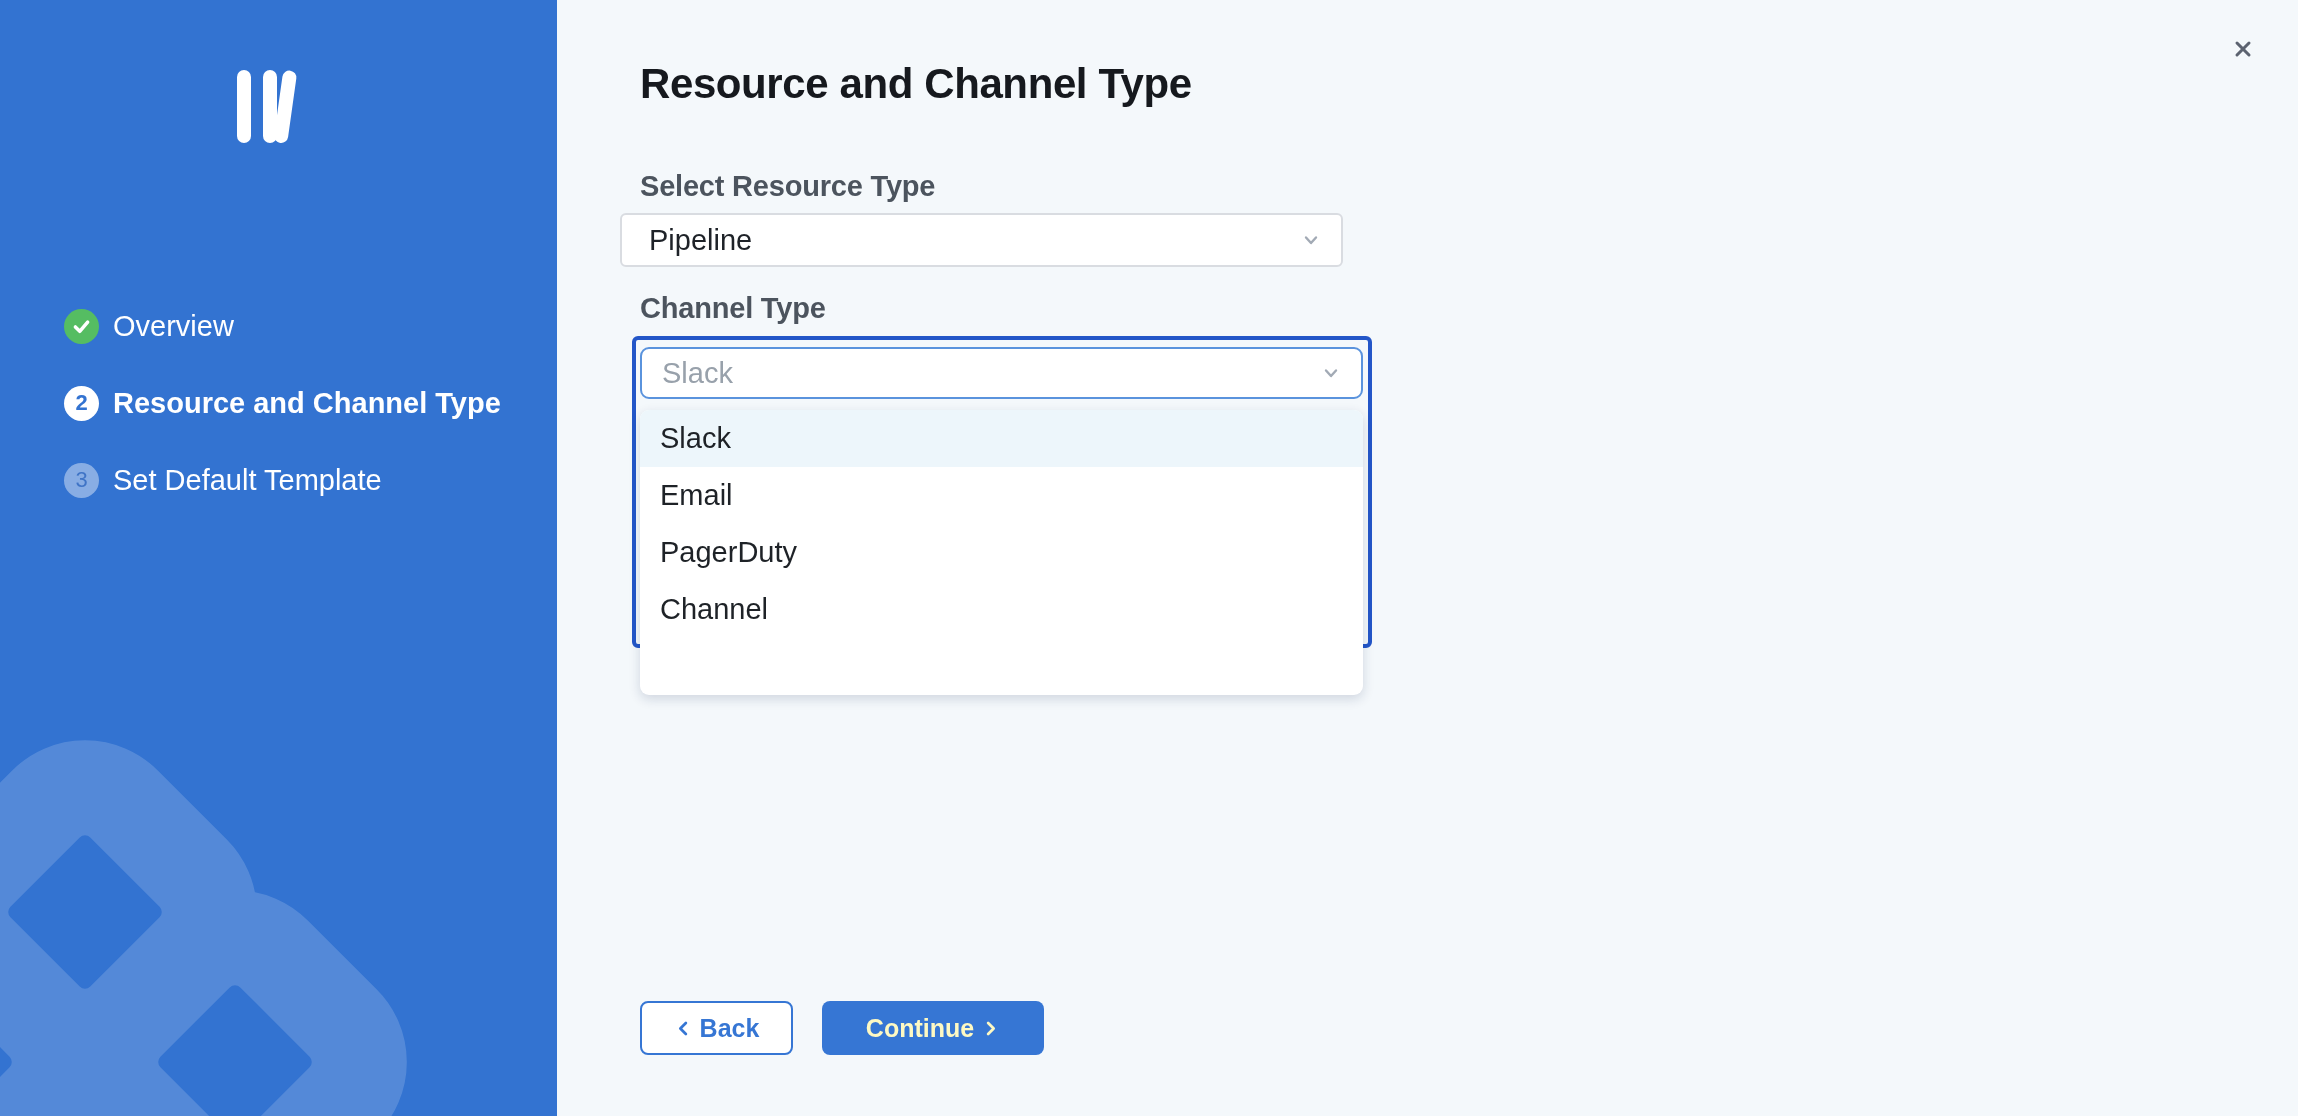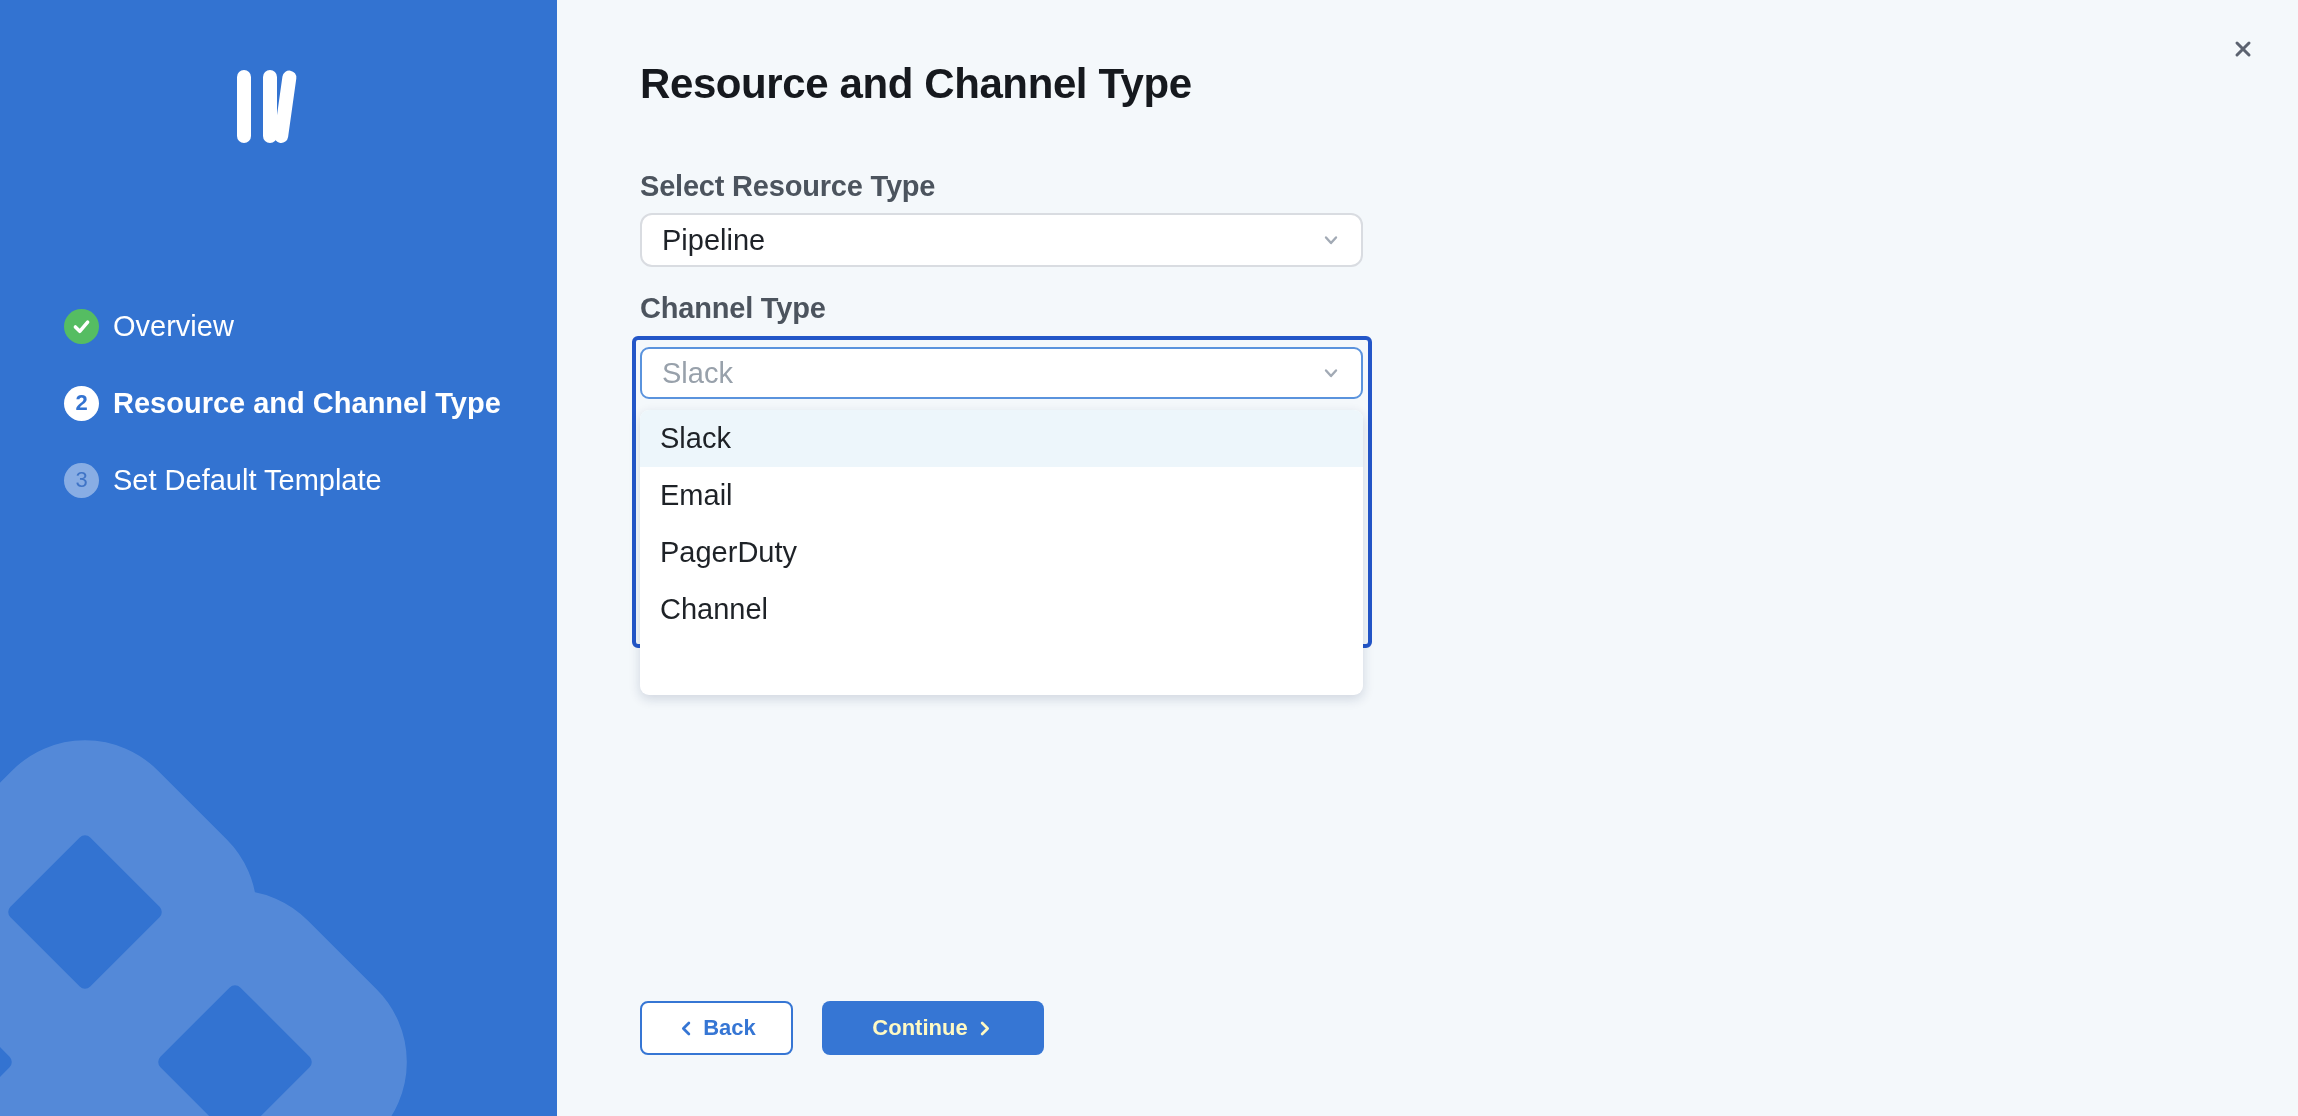--- a/index.html
+++ b/index.html
@@ -51,34 +51,34 @@
   h1{position:absolute;left:640px;top:60px;font-size:42px;font-weight:bold;color:var(--title-color);letter-spacing:-0.4px;}
   .field-label{position:absolute;left:640px;font-size:29px;font-weight:bold;color:var(--label-color);letter-spacing:-0.2px;}
   .label-resource{top:170px;}
   .label-channel{top:292px;}
 
   .select{background:#ffffff;display:flex;align-items:center;cursor:pointer;}
   .select-value{font-size:29px;color:#1e2228;padding-left:20px;flex:1;white-space:nowrap;}
   .select-value.placeholder{color:var(--placeholder-color);}
   .caret{width:24px;height:24px;margin-right:18px;flex:0 0 24px;}
 
-  .select-resource{position:absolute;left:640px;top:213px;width:723px;height:54px;
-    border:2px solid var(--field-border);border-radius:12px;}
+  .select-resource{position:absolute;left:620px;top:213px;width:723px;height:54px;
+    border:2px solid var(--field-border);border-radius:6px;padding-left:7px;}
 
   .focus-ring{position:absolute;left:632px;top:336px;width:740px;height:312px;
     border:4px solid var(--focus-outline-blue);border-radius:6px;}
   .select-channel{position:absolute;left:4px;top:7px;width:723px;height:52px;
     border:2px solid var(--focused-field-border);border-radius:9px;}
   .menu{position:absolute;left:4px;top:70px;width:723px;height:285px;background:#ffffff;border-radius:9px;
     overflow:hidden;box-shadow:0 4px 12px rgba(20,40,80,0.16);}
   .option{height:57px;display:flex;align-items:center;padding-left:20px;font-size:29px;color:var(--option-color);cursor:pointer;}
   .option.highlighted{background:var(--menu-highlight);}
 
   .btn{position:absolute;top:1001px;height:54px;border-radius:8px;display:flex;align-items:center;justify-content:center;
-    gap:7px;font-family:"Liberation Sans",sans-serif;font-size:22px;font-weight:bold;cursor:pointer;}
+    gap:7px;font-family:"Liberation Sans",sans-serif;font-size:25px;font-weight:bold;cursor:pointer;}
   .btn svg{width:19px;height:19px;}
   .btn-back{left:640px;width:153px;background:#ffffff;border:2px solid var(--accent-blue);color:var(--accent-blue);}
   .btn-continue{left:822px;width:222px;background:var(--accent-blue);border:none;color:#fef9c3;}
 </style>
 </head>
 <body>
 
 <div id="app">
 
   <aside class="sidebar">

